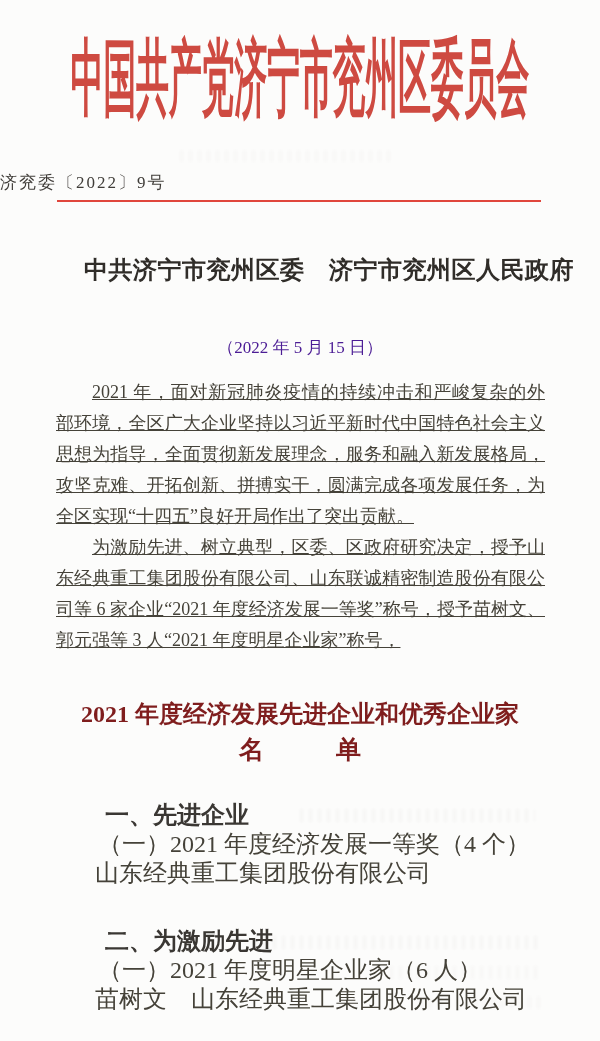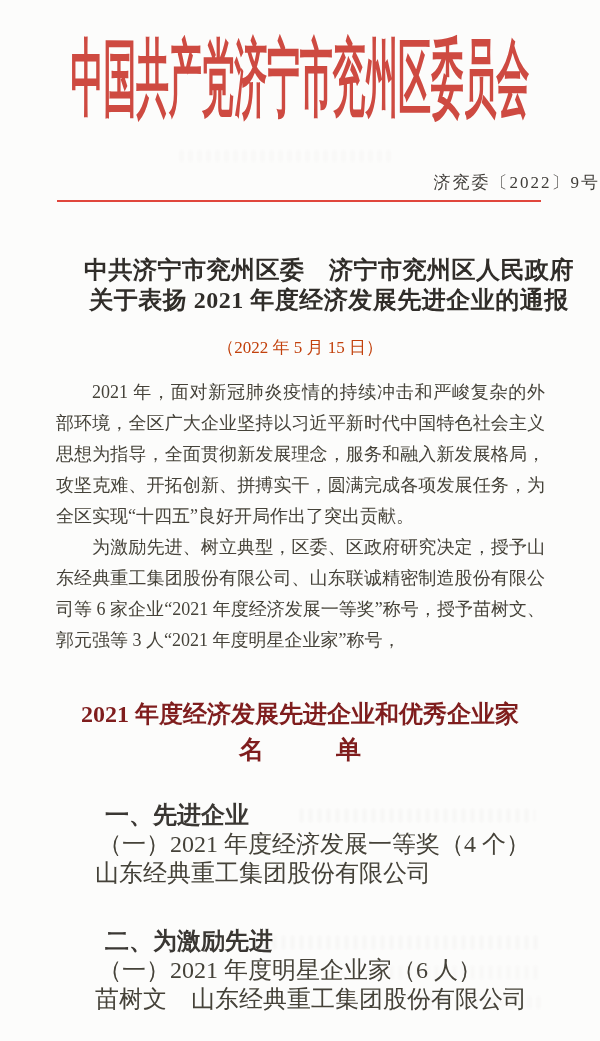--- a/index.html
+++ b/index.html
@@ -26,21 +26,21 @@
     flex:none;white-space:nowrap;
     font-size:84px;line-height:1;font-weight:700;
     color:var(--masthead-red);
     transform:scaleX(0.39);
     transform-origin:50% 50%;
     letter-spacing:0;
   }
   
   .doc-number{
     position:absolute;top:171px;left:0;right:0;
-    text-align:right;
+    text-align:left;
     font-size:17px;line-height:24px;
     letter-spacing:2px;
     color:#3f3c38;
   }
   
   .red-rule{
     position:absolute;top:200px;left:57px;width:484px;height:2px;
     background:var(--rule-red);
   }
   
@@ -50,28 +50,29 @@
     font-size:24px;line-height:30px;font-weight:700;
     color:#302d29;
     padding-left:48px;
   }
   .title .t-line{display:block;letter-spacing:0.5px;}
   
   .date-line{
     position:absolute;top:336px;left:0;right:0;
     text-align:center;
     font-size:17px;line-height:24px;
-    color:#c2410c;
+    color:#4c1d95;
   }
   
   .body-text{
     position:absolute;top:377px;left:56px;width:489px;
     font-size:18px;line-height:31px;
     text-align:justify;
     color:#454239;
+    text-decoration:underline;
   }
   .body-text p{margin:0;text-indent:2em;}
   
   .roster-heading{
     position:absolute;top:698px;left:0;right:0;margin:0;
     text-align:center;
     font-weight:700;color:#7f1d1d;
   }
   .rh-line1{display:block;font-size:24px;line-height:32px;letter-spacing:0;}
   .rh-line2{display:flex;justify-content:center;gap:72px;margin-top:4px;font-size:25px;line-height:32px;}
@@ -108,21 +109,20 @@
   <header class="masthead">
     <span>中国共产党济宁市兖州区委员会</span>
   </header>
 
   <div class="doc-number">济兖委〔2022〕9号</div>
 
   <div class="red-rule"></div>
 
   <h1 class="title">
     <span class="t-line">中共济宁市兖州区委　济宁市兖州区人民政府</span>
-    <span class="t-line">关于表扬 2021 年度经济发展先进企业的通报</span>
   </h1>
 
   <div class="date-line">（2022 年 5 月 15 日）</div>
 
   <div class="body-text">
     <p>2021 年，面对新冠肺炎疫情的持续冲击和严峻复杂的外部环境，全区广大企业坚持以习近平新时代中国特色社会主义思想为指导，全面贯彻新发展理念，服务和融入新发展格局，攻坚克难、开拓创新、拼搏实干，圆满完成各项发展任务，为全区实现“十四五”良好开局作出了突出贡献。</p>
     <p>为激励先进、树立典型，区委、区政府研究决定，授予山东经典重工集团股份有限公司、山东联诚精密制造股份有限公司等 6 家企业“2021 年度经济发展一等奖”称号，授予苗树文、郭元强等 3 人“2021 年度明星企业家”称号，</p>
   </div>
 
   <h2 class="roster-heading">

